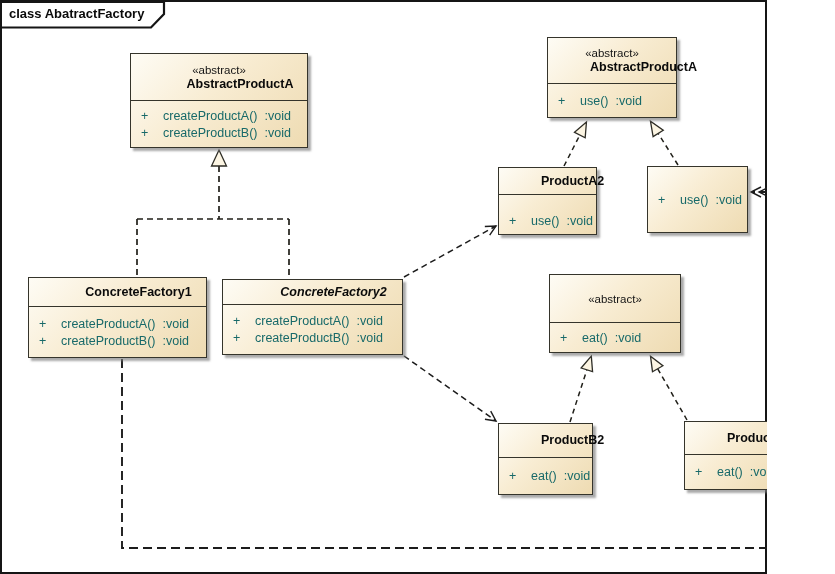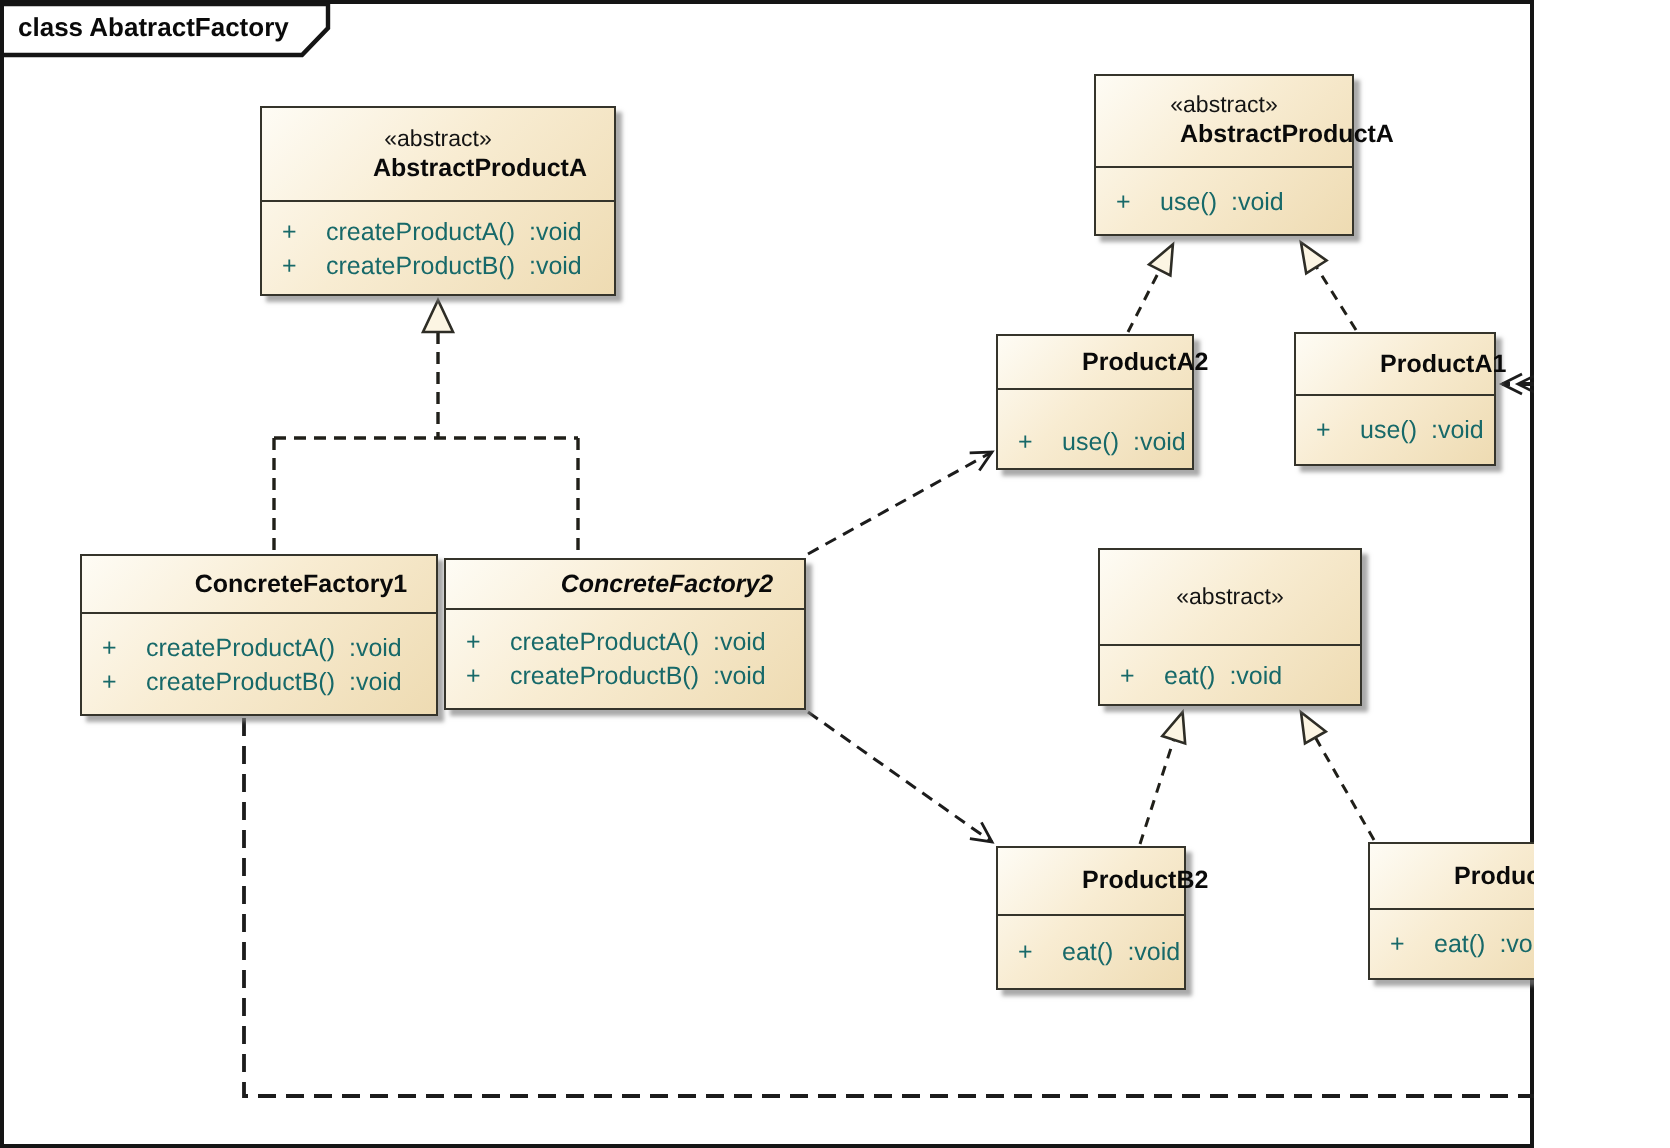--- a/index.html
+++ b/index.html
@@ -109,33 +109,30 @@
     <div class="uml-methods">
       <div class="method">
         <span class="vis">+</span>
         <span class="sig">use()</span>
         <span class="ret">:void</span>
       </div>
     </div>
   </div>
 
   <div class="uml-class" style="left:647px;top:166px;width:101px;height:67px;">
-    <div class="uml-header" style="height:31px;">
-      <div class="classname">ProductA1</div>
-    </div>
     <div class="uml-methods">
       <div class="method">
         <span class="vis">+</span>
         <span class="sig">use()</span>
         <span class="ret">:void</span>
       </div>
     </div>
   </div>
 
-  <div class="uml-class" style="left:40px;top:277px;width:179px;height:81px;">
+  <div class="uml-class" style="left:28px;top:277px;width:179px;height:81px;">
     <div class="uml-header" style="height:29px;">
       <div class="classname">ConcreteFactory1</div>
     </div>
     <div class="uml-methods">
       <div class="method">
         <span class="vis">+</span>
         <span class="sig">createProductA()</span>
         <span class="ret">:void</span>
       </div>
       <div class="method">

